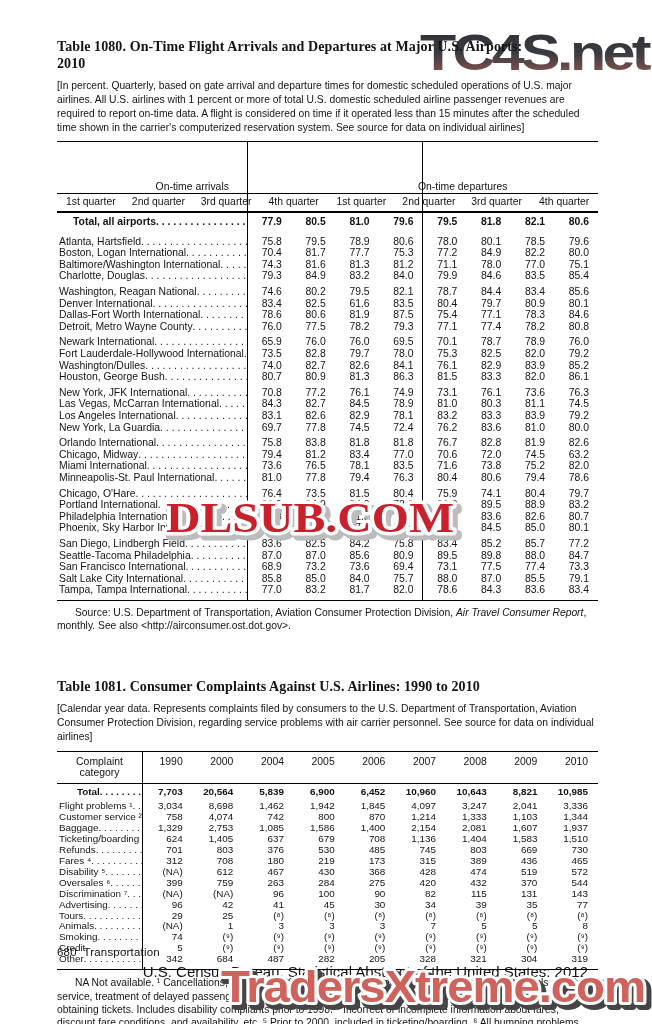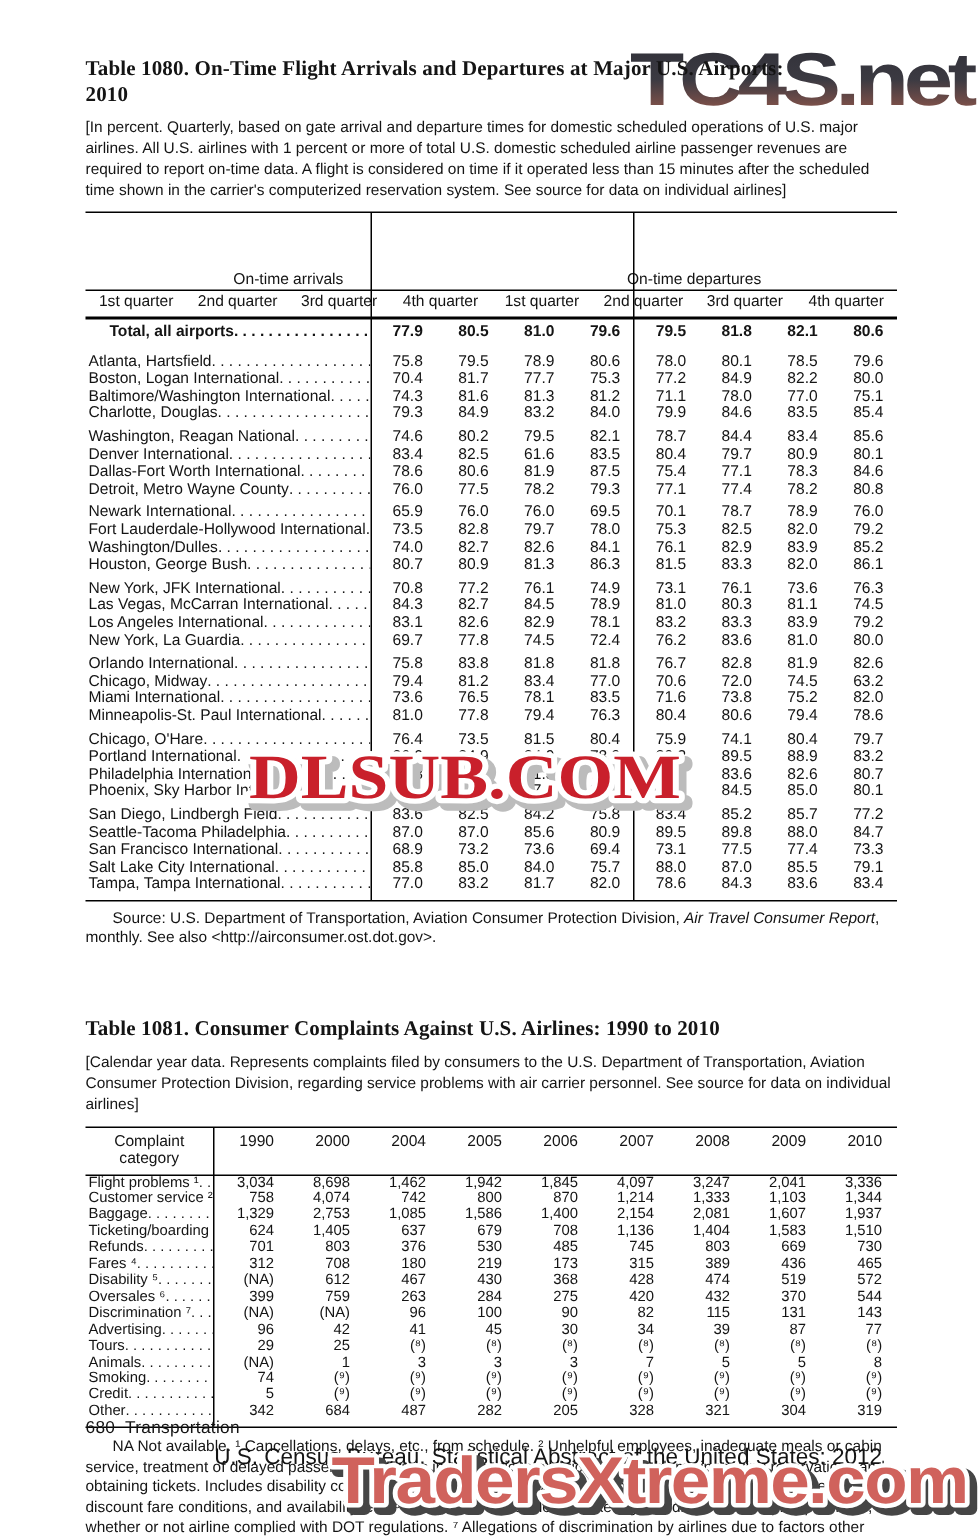--- a/index.html
+++ b/index.html
@@ -569,20 +569,35 @@
           <div class="th-y">2000</div>
           <div class="th-y">2004</div>
           <div class="th-y">2005</div>
           <div class="th-y">2006</div>
           <div class="th-y">2007</div>
           <div class="th-y">2008</div>
           <div class="th-y">2009</div>
           <div class="th-y">2010</div>
         </div>
 
+        <div class="trow81 total81">
+          <span class="c-cat">
+            <span class="lbl">Total</span>
+            <span class="dots"></span>
+          </span>
+          <span class="c-y">7,703</span>
+          <span class="c-y">20,564</span>
+          <span class="c-y">5,839</span>
+          <span class="c-y">6,900</span>
+          <span class="c-y">6,452</span>
+          <span class="c-y">10,960</span>
+          <span class="c-y">10,643</span>
+          <span class="c-y">8,821</span>
+          <span class="c-y">10,985</span>
+        </div>
 
         <div id="t1081-body">
             <div class="trow81">
               <span class="c-cat">
                 <span class="lbl">Flight problems ¹</span>
                 <span class="dots"></span>
               </span>
               <span class="c-y">3,034</span>
               <span class="c-y">8,698</span>
               <span class="c-y">1,462</span>
@@ -718,21 +733,21 @@
                 <span class="lbl">Advertising</span>
                 <span class="dots"></span>
               </span>
               <span class="c-y">96</span>
               <span class="c-y">42</span>
               <span class="c-y">41</span>
               <span class="c-y">45</span>
               <span class="c-y">30</span>
               <span class="c-y">34</span>
               <span class="c-y">39</span>
-              <span class="c-y">87</span>
+              <span class="c-y">35</span>
               <span class="c-y">77</span>
             </div>
             <div class="trow81">
               <span class="c-cat">
                 <span class="lbl">Tours</span>
                 <span class="dots"></span>
               </span>
               <span class="c-y">29</span>
               <span class="c-y">25</span>
               <span class="c-y">(⁸)</span>

